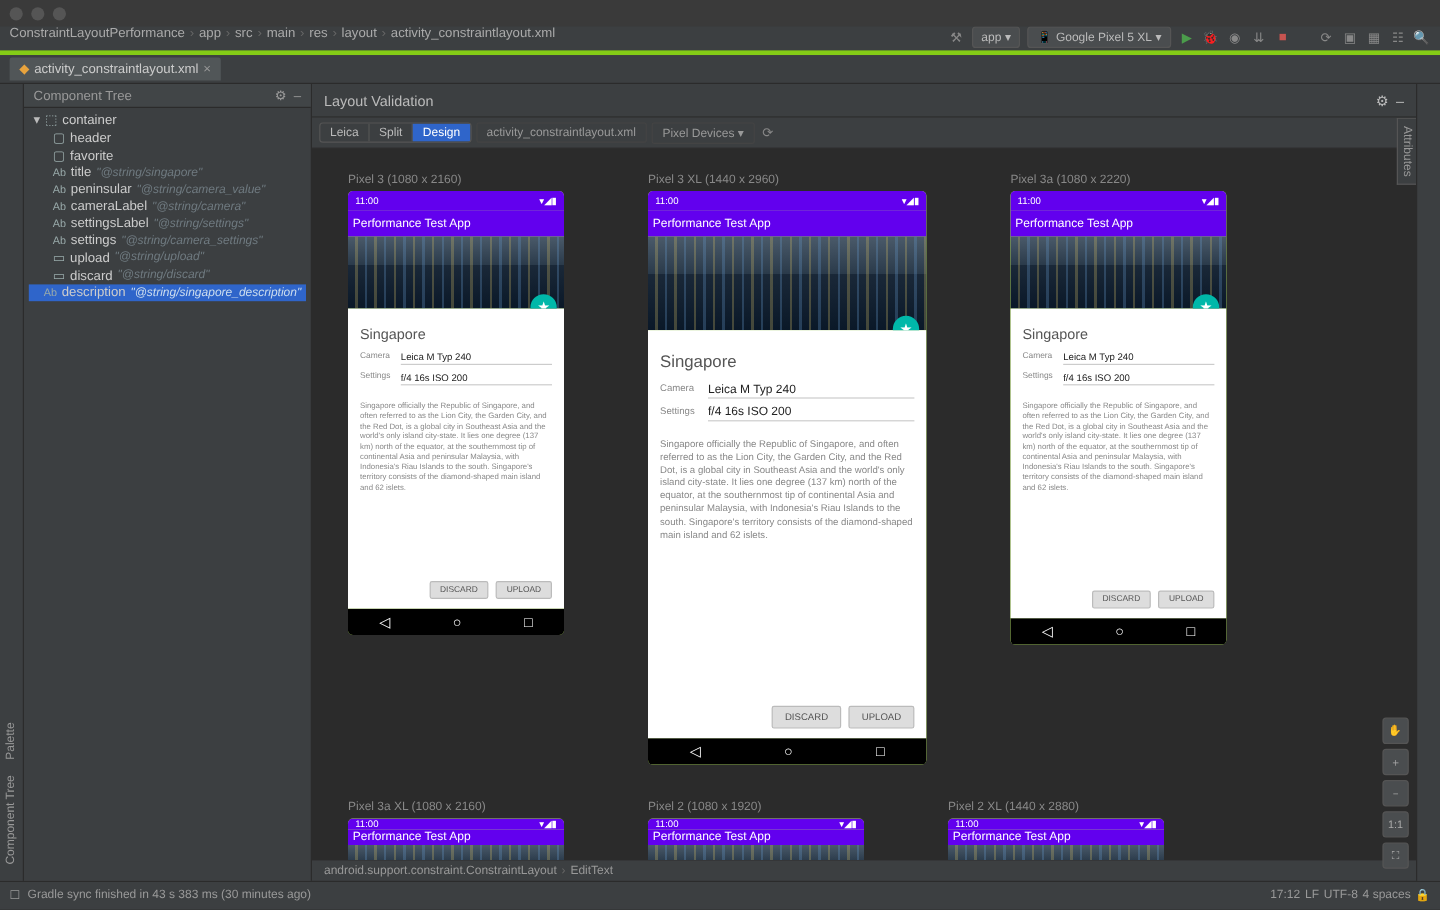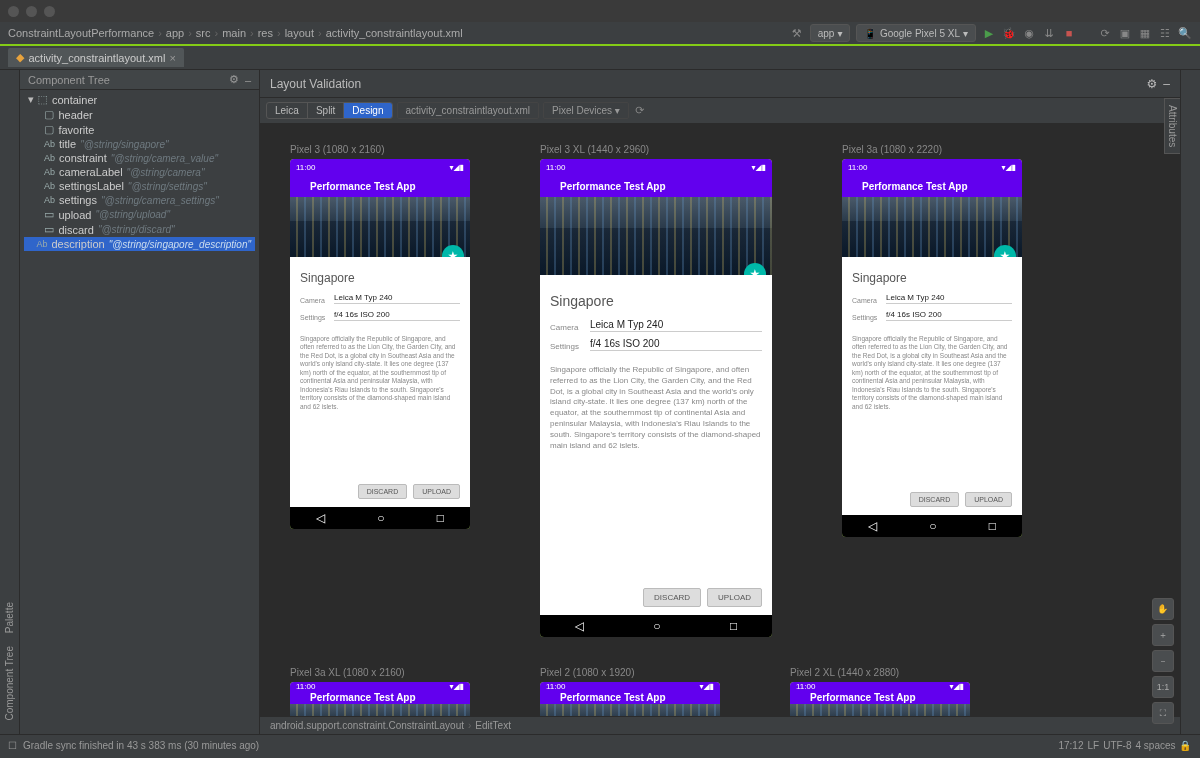--- a/index.html
+++ b/index.html
@@ -1,20 +1,20 @@
 <!DOCTYPE html>
 <html><head>
 <meta charset="utf-8">
 <style>
 *{box-sizing:border-box;margin:0;padding:0;font-family:-apple-system,BlinkMacSystemFont,"Segoe UI",sans-serif}
 body{background:#3c3f41;color:#bbb;font-size:11px;width:1200px;height:758px;overflow:hidden;position:relative}
 .titlebar{height:22px;background:#3a3a3a;display:flex;align-items:center;justify-content:center;color:#888;font-size:11px;position:relative}
 .tlights{position:absolute;left:8px;display:flex;gap:7px}
 .tlights span{width:11px;height:11px;border-radius:50%;background:#555}
-.toolbar{height:24px;background:#3c3f41;border-bottom:2px solid #84cc16;display:flex;align-items:center;padding:0 8px;gap:4px}
+.toolbar{height:24px;background:#3c3f41;border-bottom:4px solid #84cc16;display:flex;align-items:flex-start;padding:0 8px;gap:4px}
 .crumb{color:#aaa;display:flex;align-items:center;gap:4px}
 .crumb span.sep{color:#666}
 .tb-right{margin-left:auto;display:flex;align-items:center;gap:6px}
 .tb-btn{background:#4a4d4f;border:1px solid #555;border-radius:3px;padding:1px 7px;color:#bbb;font-size:10px;display:flex;align-items:center;gap:3px;height:18px}
 .tb-ic{width:14px;height:14px;display:inline-flex;align-items:center;justify-content:center;color:#888}
 .ic-green{color:#4b9c4b}
 .ic-red{color:#c75450}
 .tabbar{height:24px;background:#3c3f41;border-bottom:1px solid #2b2b2b;display:flex;align-items:center;padding-left:8px}
 .tab{background:#515658;padding:3px 8px;color:#ccc;font-size:11px;display:flex;align-items:center;gap:4px;border-radius:2px 2px 0 0}
 .tab .x{color:#999;cursor:pointer}
@@ -42,29 +42,29 @@
 .chip{padding:2px 8px;color:#999;font-size:10px;border:1px solid #444;border-radius:2px}
 .canvas{flex:1;overflow:auto;background:#2b2b2b;padding:20px 30px;display:flex;flex-wrap:wrap;gap:30px 70px;align-content:flex-start}
 .device{display:flex;flex-direction:column;gap:4px}
 .dev-label{color:#888;font-size:10px}
 .phone{background:#bef264;border-radius:4px;overflow:hidden;display:flex;flex-direction:column}
 .p1{width:180px;height:370px}
 .p2{width:232px;height:478px}
 .p3{width:180px;height:378px}
 .p4,.p5,.p6{width:180px;height:56px}
 .sbar{height:16px;background:#6200ee;display:flex;justify-content:space-between;align-items:center;padding:0 6px;color:#fff;font-size:8px}
-.appbar{height:22px;background:#6200ee;color:#fff;font-weight:700;font-size:10px;display:flex;align-items:center;padding:0 20px}
+.appbar{height:22px;background:#6200ee;color:#fff;font-weight:400;font-size:10px;display:flex;align-items:center;padding:0 4px}
 .hero{height:60px;position:relative;background:linear-gradient(180deg,#4a5a6a 0%,#2a3a4a 40%,#1a2838 40%,#0a1828 100%);overflow:hidden}
 .hero::before{content:"";position:absolute;inset:0;background:repeating-linear-gradient(90deg,transparent 0,transparent 6px,rgba(200,180,100,.3) 6px,rgba(200,180,100,.3) 8px,transparent 8px,transparent 14px,rgba(100,150,200,.3) 14px,rgba(100,150,200,.3) 16px)}
 .p2 .hero{height:78px}
 .fab{position:absolute;right:6px;bottom:-10px;width:22px;height:22px;border-radius:50%;background:#00b8a9;display:flex;align-items:center;justify-content:center;color:#fff;font-size:12px;z-index:2}
 .pbody{flex:1;background:#fff;padding:8px 10px;display:flex;flex-direction:column;color:#333;font-size:8px;position:relative}
 .ptitle{font-size:12px;color:#555;margin:6px 0 8px}
 .p2 .ptitle{font-size:14px;margin:10px 0 10px}
-.prow{display:flex;align-items:flex-end;gap:6px;margin-bottom:6px}
+.prow{display:flex;align-items:flex-start;gap:6px;margin-bottom:6px}
 .plbl{color:#888;font-size:7px;width:28px}
 .p2 .plbl{font-size:8px;width:34px}
 .pval{color:#222;font-size:8px;border-bottom:1px solid #ccc;flex:1;padding-bottom:1px}
 .p2 .pval{font-size:10px}
 .pdesc{color:#888;font-size:6.5px;line-height:1.3;margin-top:8px}
 .p2 .pdesc{font-size:8px;line-height:1.35}
 .pbtns{margin-top:auto;display:flex;justify-content:flex-end;gap:6px;padding-top:6px}
 .pbtn{background:#ddd;border:1px solid #bbb;padding:3px 8px;font-size:7px;color:#555;border-radius:2px}
 .p2 .pbtn{font-size:8px;padding:4px 10px}
 .navbar{height:22px;background:#000;display:flex;justify-content:space-around;align-items:center;color:#fff;font-size:12px}
@@ -161,21 +161,21 @@
         </div>
         <div class="tree-row">
           <span class="tind"></span>
           <span style="color:#9aa;font-size:9px">Ab</span> 
           <span class="tname">title</span> 
           <span class="thint">"@string/singapore"</span>
         </div>
         <div class="tree-row">
           <span class="tind"></span>
           <span style="color:#9aa;font-size:9px">Ab</span> 
-          <span class="tname">constraint</span> 
+          <span class="tname">peninsular</span> 
           <span class="thint">"@string/camera_value"</span>
         </div>
         <div class="tree-row">
           <span class="tind"></span>
           <span style="color:#9aa;font-size:9px">Ab</span> 
           <span class="tname">cameraLabel</span> 
           <span class="thint">"@string/camera"</span>
         </div>
         <div class="tree-row">
           <span class="tind"></span>

